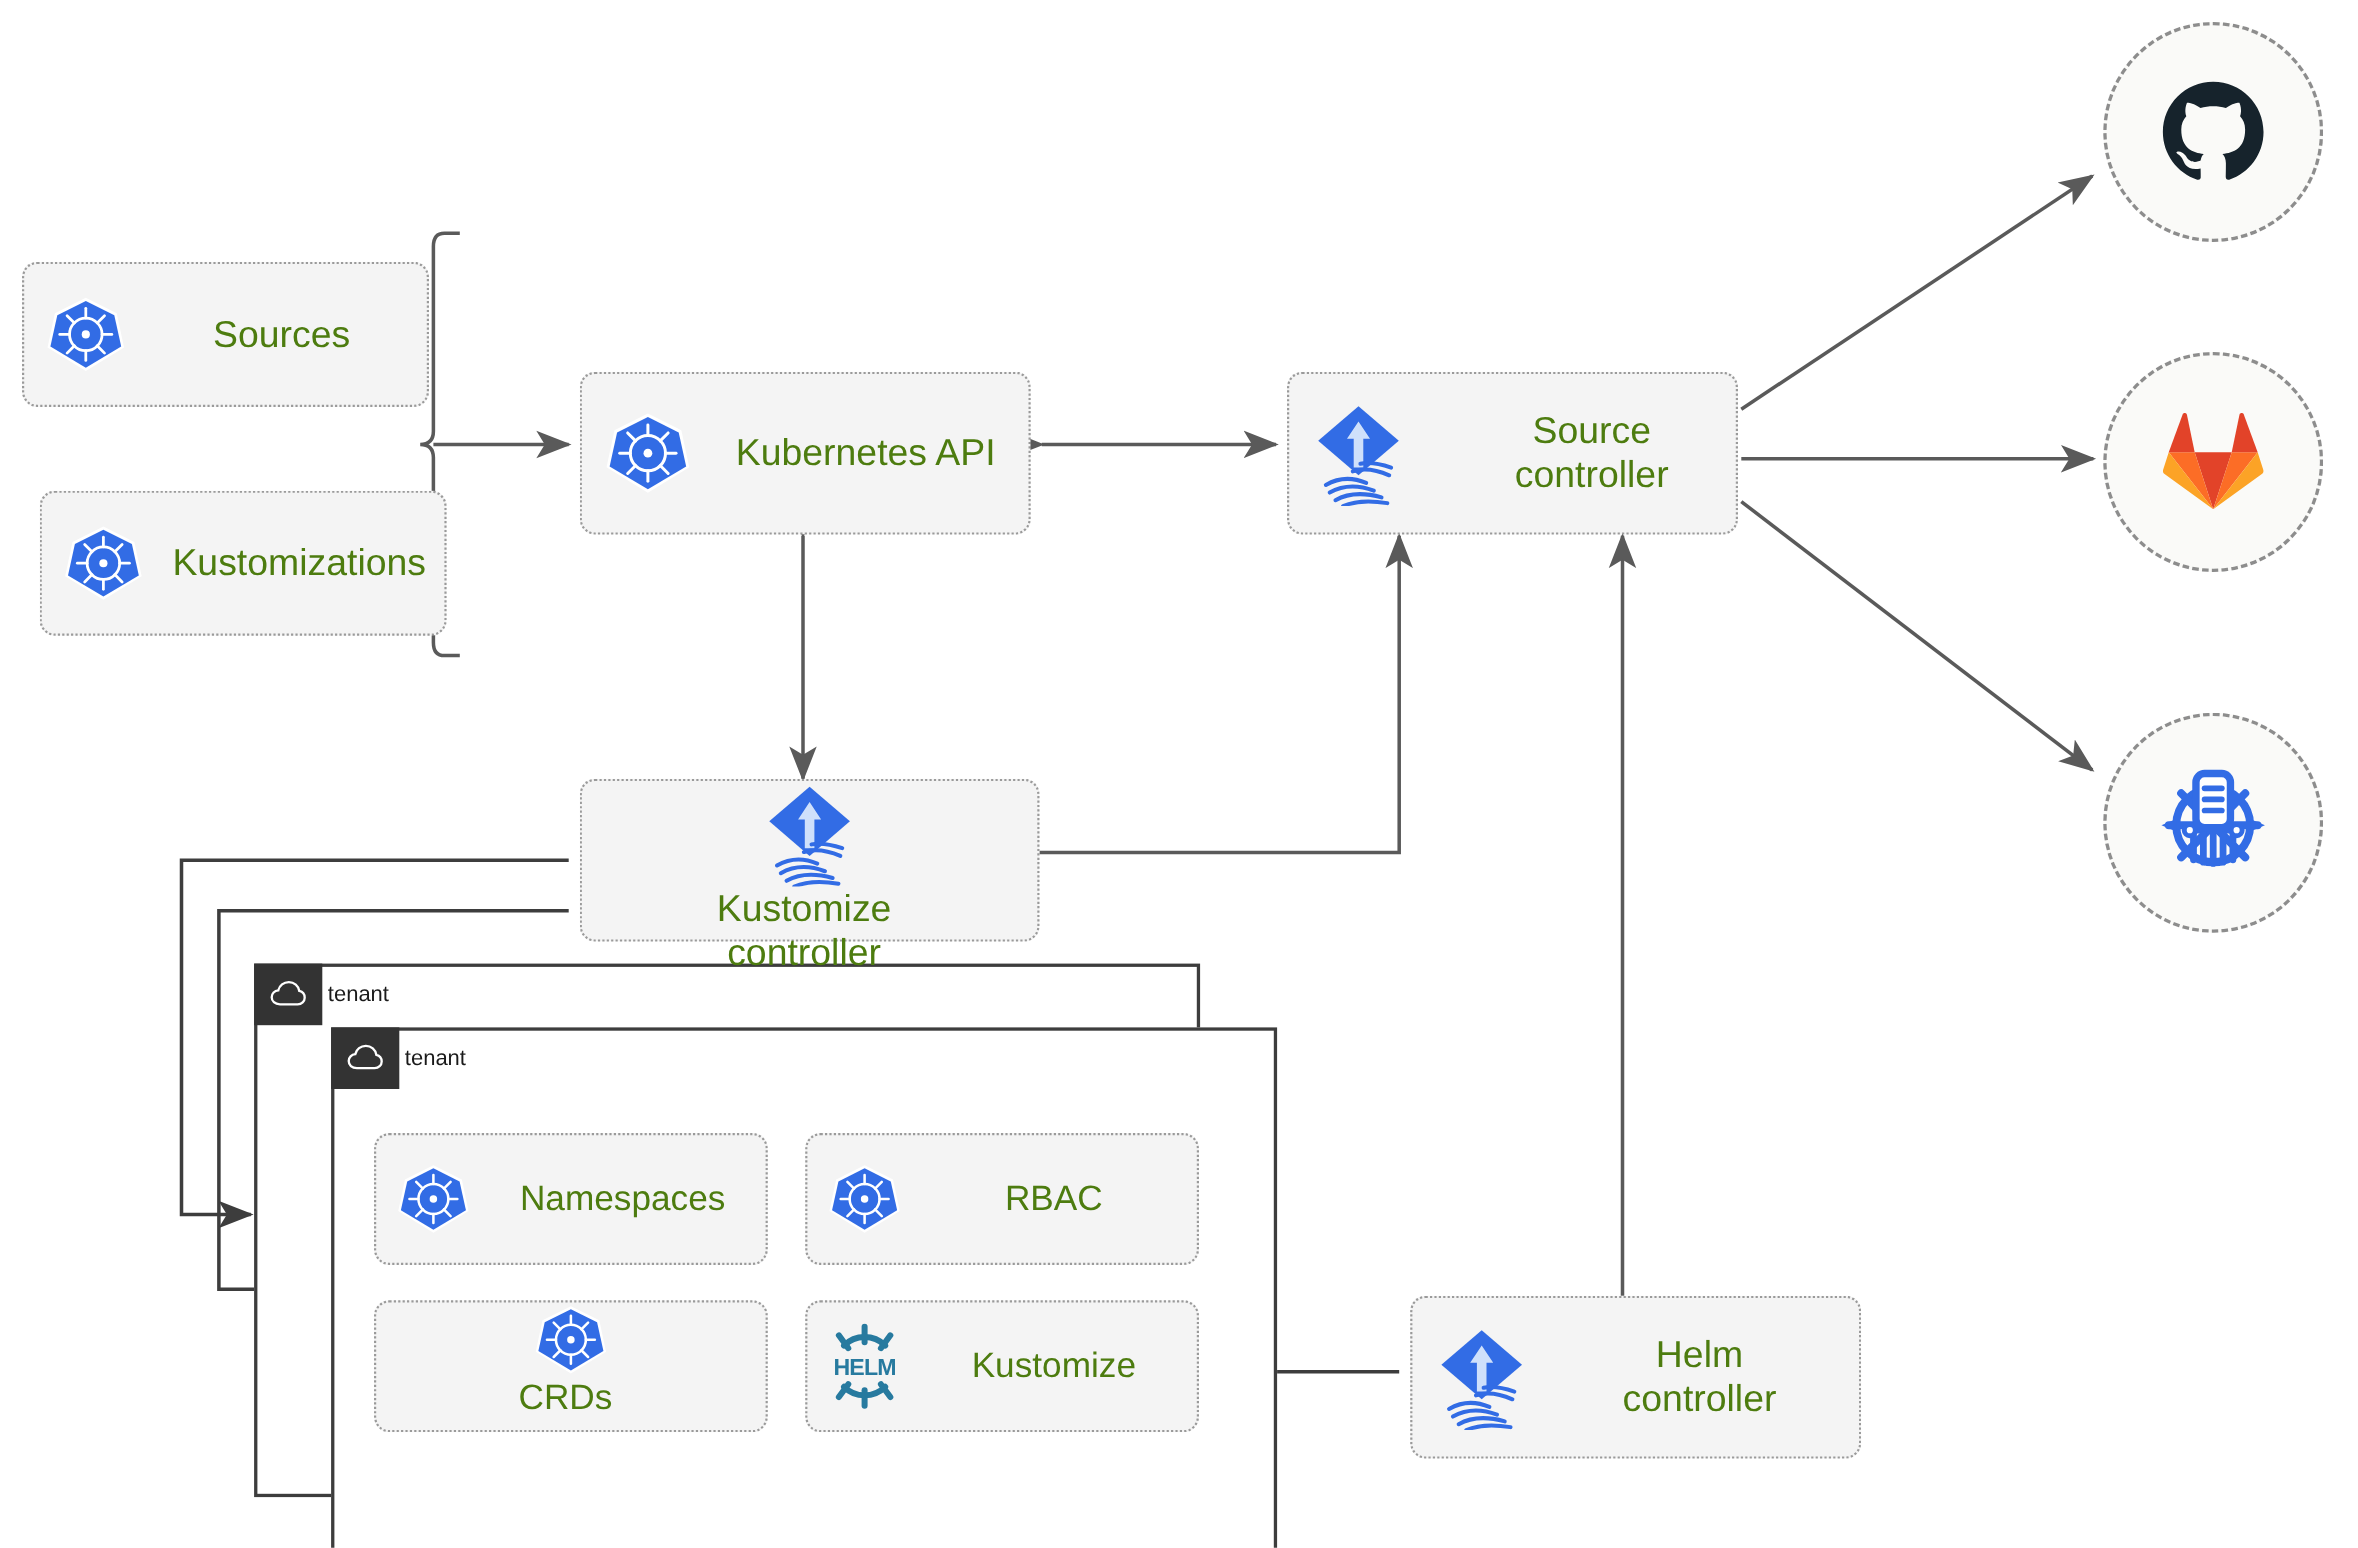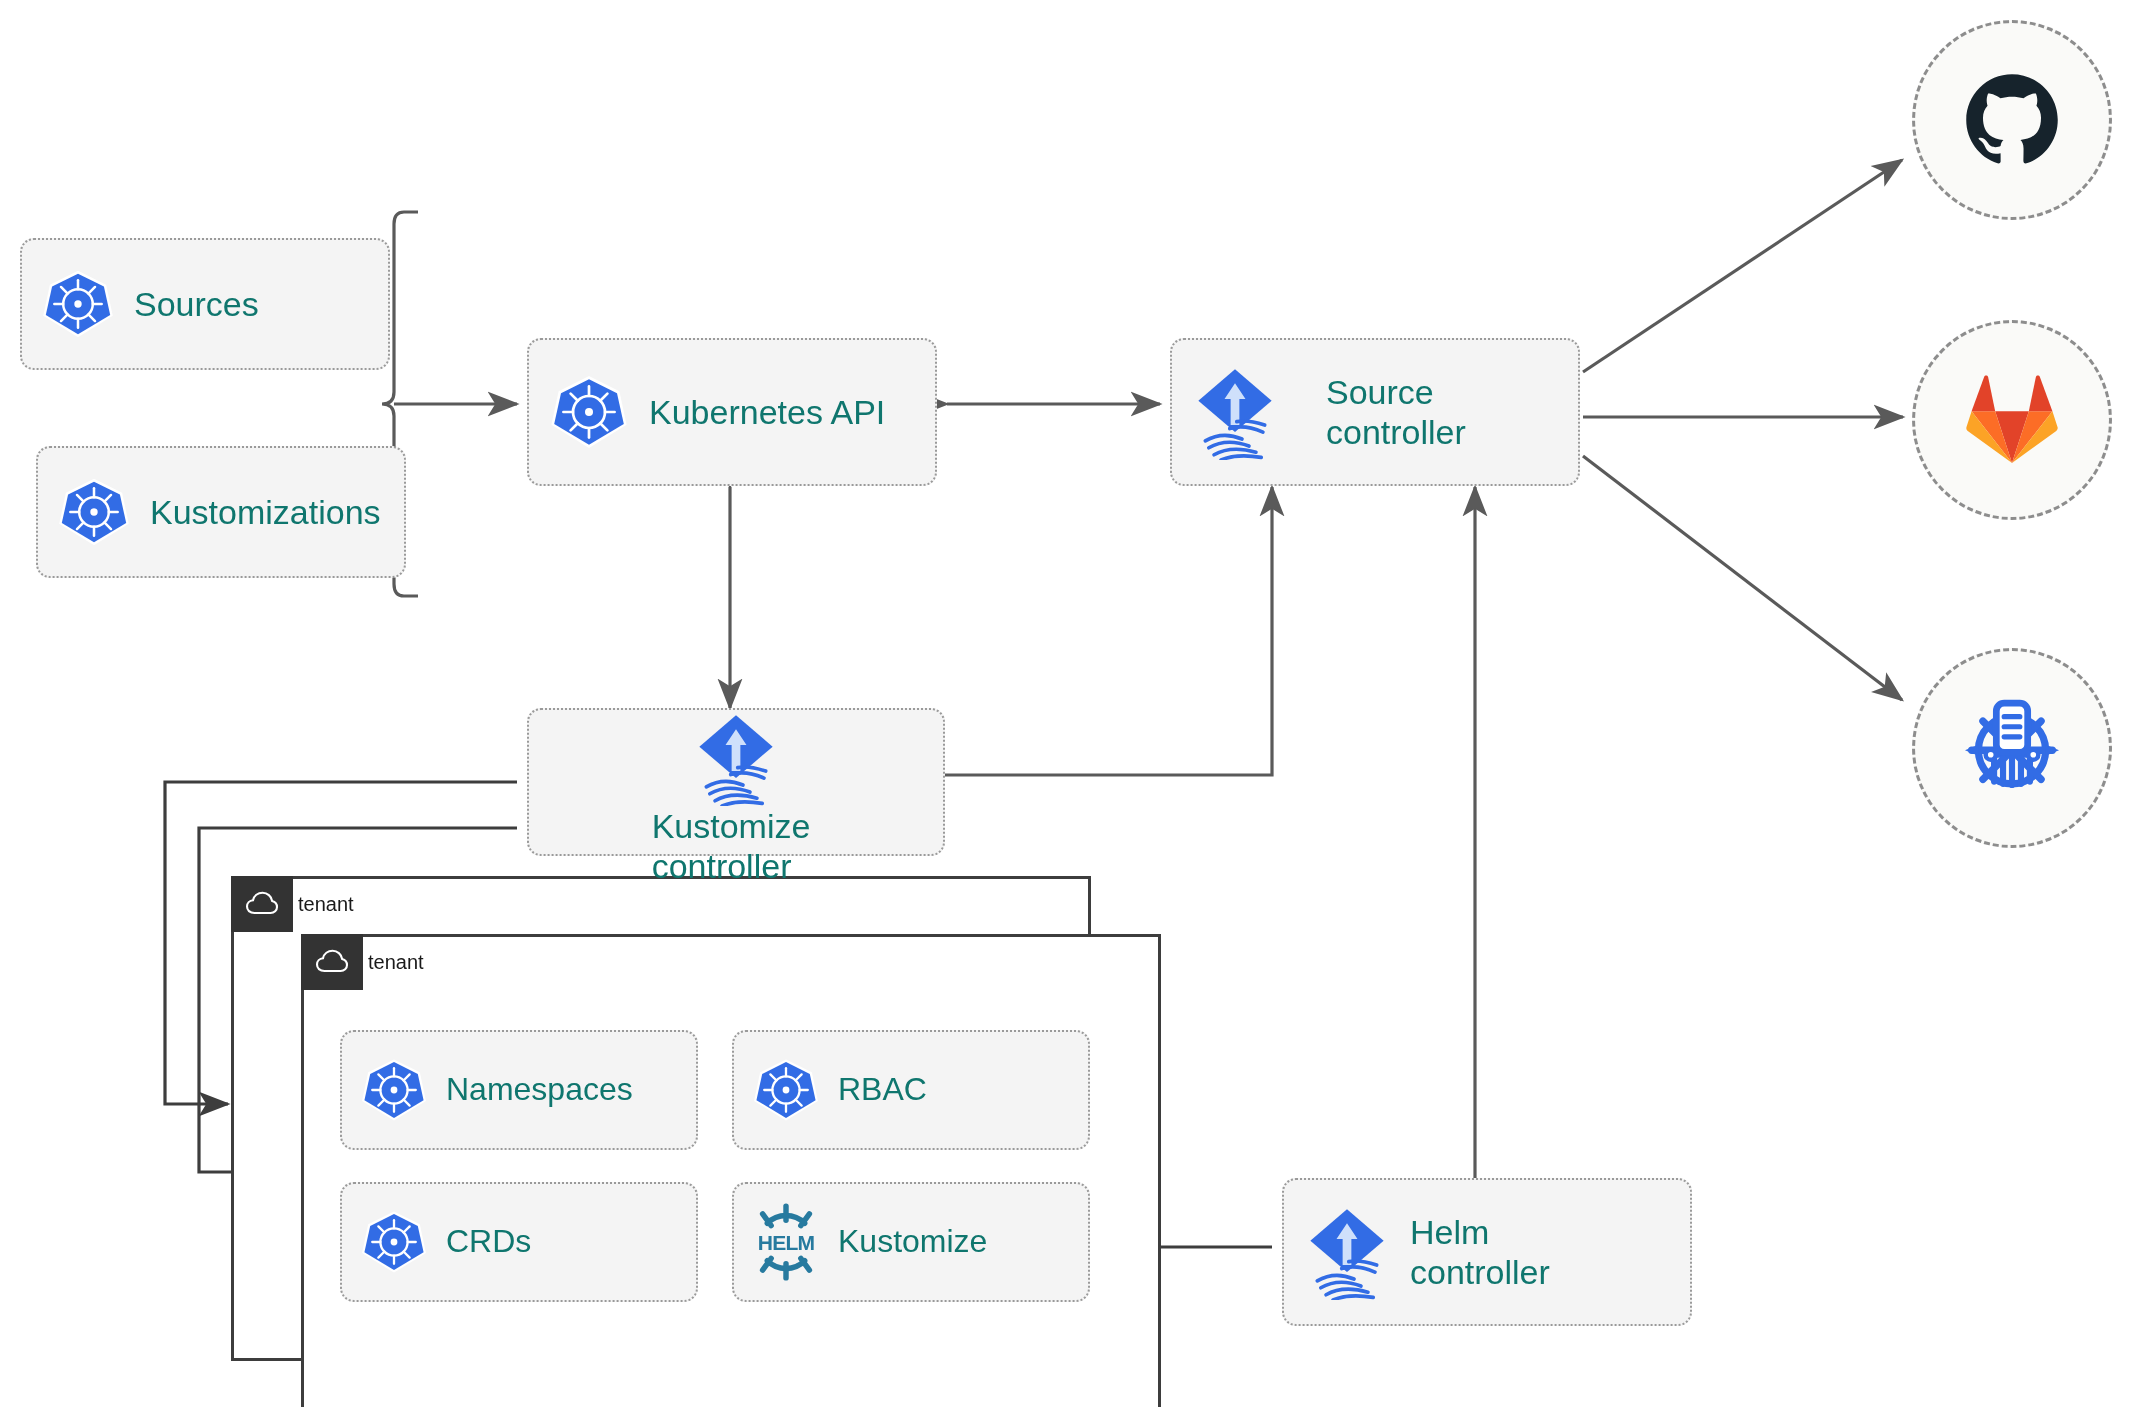--- a/index.html
+++ b/index.html
@@ -15,21 +15,21 @@
   .node{
     position:absolute;
     background:#f4f4f4;
     border:2.5px dotted #9a9a9a;
     border-radius:14px;
     display:flex;align-items:center;
     box-sizing:border-box;
   }
   .node .ico{flex:0 0 auto;display:flex;align-items:center;justify-content:center;}
   .node .lbl{
-    flex:1 1 auto;color:#0f766e;
+    flex:1 1 auto;text-align:center;color:#4d7c0f;
     font-size:34px;line-height:1.18;white-space:pre-line;
     padding-right:10px;
   }
   .node.small .lbl{font-size:32px;}
 
   
   .circ{
     position:absolute;
     border:3px dashed #8d8d8d;
     border-radius:50%;
@@ -288,21 +288,21 @@
             <line x1="64" y1="64" x2="73" y2="73"></line>
           <line x1="73" y1="27" x2="64" y2="36"></line>
             <line x1="36" y1="64" x2="27" y2="73"></line>
         </g>
         <circle cx="50" cy="50" r="5" fill="#ffffff"></circle>
       </svg>
     </div>
     <div class="lbl">Namespaces</div>
   </div>
 
-  <div class="node small" style="left:340px;top:1182px;width:358px;height:120px;">
+  <div class="node small" style="left:340px;top:1182px;width:358px;height:120px;flex-direction:column;">
     <div class="ico" style="width:104px;">
       <svg width="68" height="68" viewBox="0 0 100 100">
         <polygon points="50,5 88,24 97,66 50,95 3,66 12,24" fill="#ffffff"></polygon>
         <polygon points="50,9 85,26.5 93.5,65 50,91 6.5,65 15,26.5" fill="#326ce5"></polygon>
         <g fill="none" stroke="#ffffff" stroke-width="3.4" stroke-linecap="round">
           <circle cx="50" cy="50" r="20"></circle>
           <line x1="50" y1="18" x2="50" y2="30"></line>
             <line x1="50" y1="70" x2="50" y2="82"></line>
           <line x1="18" y1="50" x2="30" y2="50"></line>
             <line x1="70" y1="50" x2="82" y2="50"></line>

